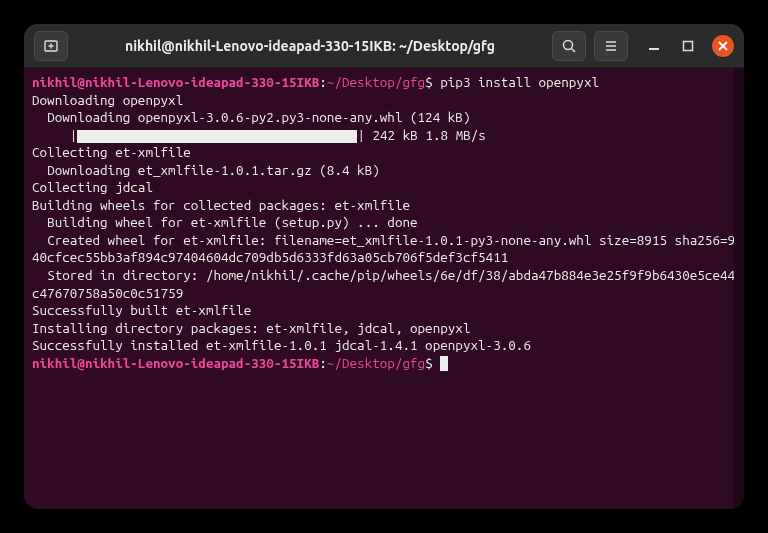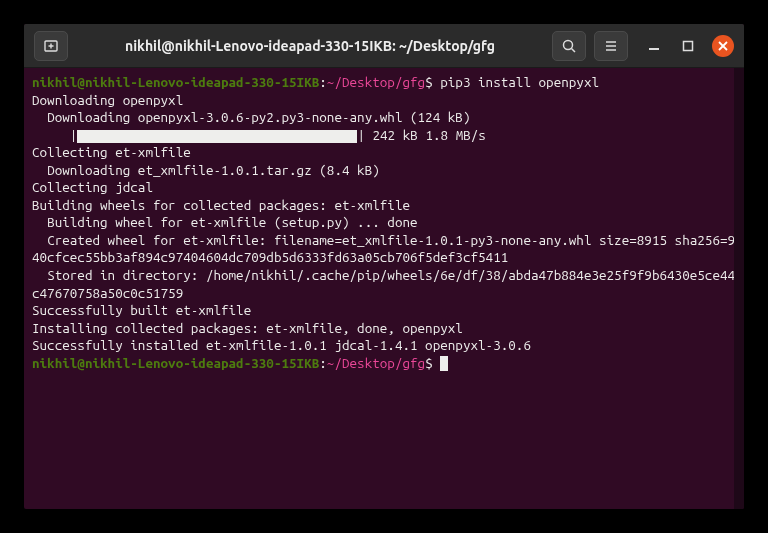--- a/index.html
+++ b/index.html
@@ -9,21 +9,21 @@
     height: 533px;
     font-family: 'Ubuntu Mono', 'DejaVu Sans Mono', monospace;
     display: flex;
     align-items: center;
     justify-content: center;
   }
   .window {
     width: 720px;
     height: 485px;
     background: #300a24;
-    border-radius: 2px;
+    border-radius: 14px;
     overflow: hidden;
     box-shadow: 0 8px 30px rgba(0,0,0,0.6);
     display: flex;
     flex-direction: column;
   }
   .titlebar {
     height: 44px;
     background: #2b2b2b;
     display: flex;
     align-items: center;
@@ -86,21 +86,21 @@
   }
   .terminal::before {
     content: '';
     position: absolute;
     right: 0;
     top: 0;
     bottom: 0;
     width: 10px;
     background: #1e0818;
   }
-  .green { color: #4d7c0f; font-weight: bold; }
+  .green { color: #ec4899; font-weight: bold; }
   .blue { color: #ec4899; font-weight: normal; }
   .white { color: #eeeeec; }
   .line { white-space: pre-wrap; word-break: break-all; }
   .progress-bar {
     display: inline-block;
     width: 280px;
     height: 13px;
     background: #eeeeec;
     vertical-align: middle;
   }
@@ -164,17 +164,17 @@
     <div class="line">  Downloading openpyxl-3.0.6-py2.py3-none-any.whl (124 kB)</div>
     <div class="line"><span>     |</span><span class="progress-bar"></span><span>| 242 kB 1.8 MB/s</span></div>
     <div class="line">Collecting et-xmlfile</div>
     <div class="line">  Downloading et_xmlfile-1.0.1.tar.gz (8.4 kB)</div>
     <div class="line">Collecting jdcal</div>
     <div class="line">Building wheels for collected packages: et-xmlfile</div>
     <div class="line">  Building wheel for et-xmlfile (setup.py) ... done</div>
     <div class="line">  Created wheel for et-xmlfile: filename=et_xmlfile-1.0.1-py3-none-any.whl size=8915 sha256=940cfcec55bb3af894c97404604dc709db5d6333fd63a05cb706f5def3cf5411</div>
     <div class="line">  Stored in directory: /home/nikhil/.cache/pip/wheels/6e/df/38/abda47b884e3e25f9f9b6430e5ce44c47670758a50c0c51759</div>
     <div class="line">Successfully built et-xmlfile</div>
-    <div class="line">Installing collected packages: et-xmlfile, done, openpyxl</div>
+    <div class="line">Installing directory packages: et-xmlfile, jdcal, openpyxl</div>
     <div class="line">Successfully installed et-xmlfile-1.0.1 jdcal-1.4.1 openpyxl-3.0.6</div>
     <div class="line"><span class="green">nikhil@nikhil-Lenovo-ideapad-330-15IKB</span><span class="white">:</span><span class="blue">~/Desktop/gfg</span><span class="white">$</span><span> </span><span class="cursor"></span></div>
   </div>
 </div>
 
 </body></html>

